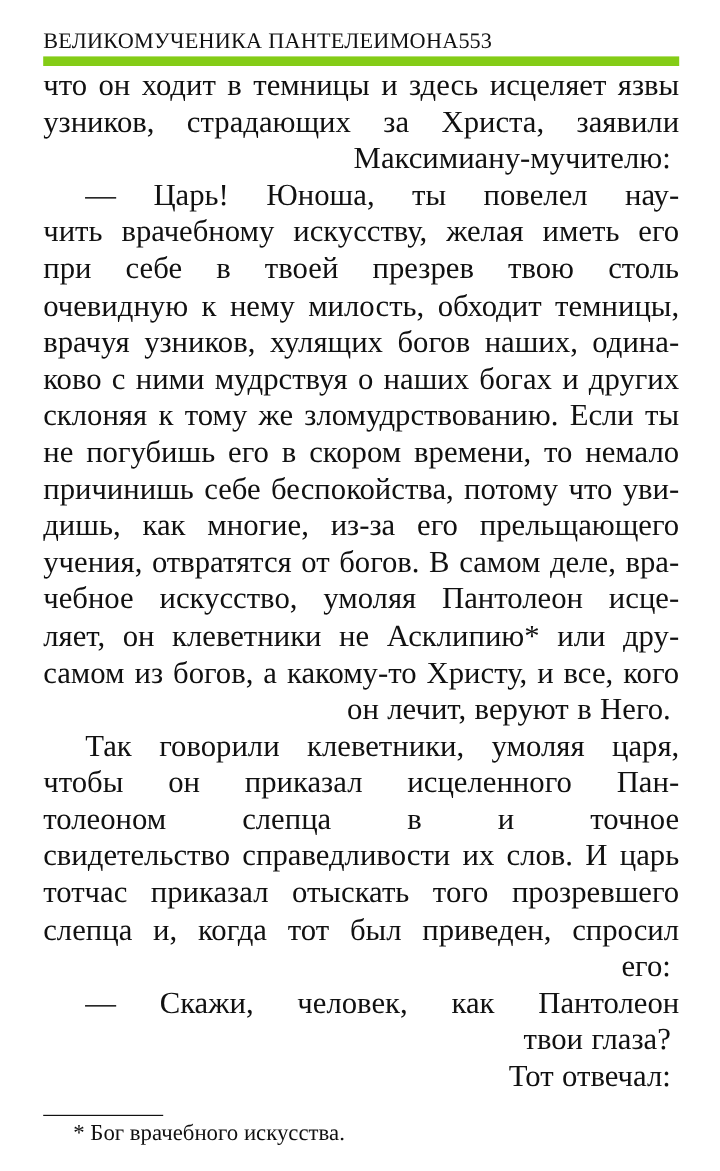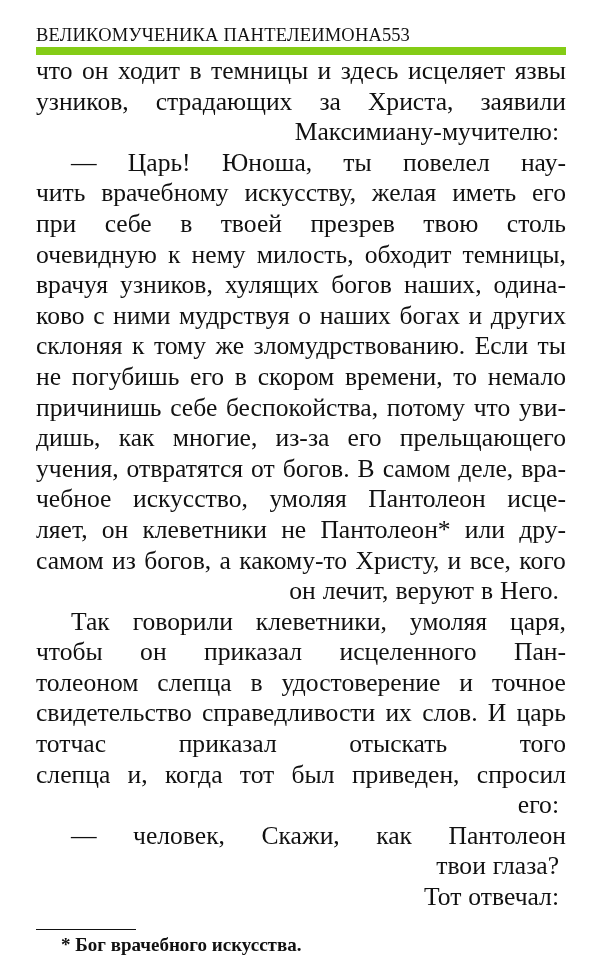--- a/index.html
+++ b/index.html
@@ -7,21 +7,21 @@
   .page { position: absolute; left: 36px; top: 22px; width: 530px; font-family: "Liberation Serif", serif; }
   .header { display: flex; justify-content: flex-start; align-items: flex-end; height: 24px;
             border-bottom: 8px solid #84cc16; font-size: 18.5px; line-height: 22px; padding-bottom: 1px; }
   .header .title { letter-spacing: 0.2px; }
   .body { margin-top: 1px; font-size: 25.6px; line-height: 30.6px; }
   .line { display: flex; justify-content: space-between; white-space: nowrap; height: 30.6px; }
   .line.last { justify-content: flex-end; }
   .line.last span { margin-right: 7px; }
   .line.indent { padding-left: 35px; }
   .fn-rule { width: 100px; border-top: 1.5px solid #111; margin-top: 16px; }
-  .footnote { font-size: 19px; line-height: 24px; padding-left: 25px; margin-top: 3px; font-weight: bold; }
+  .footnote { font-size: 19px; line-height: 24px; padding-left: 25px; margin-top: 3px; }
 </style>
 </head>
 <body>
 
 <div class="page">
   <div class="header">
     <span class="title">ВЕЛИКОМУЧЕНИКА ПАНТЕЛЕИМОНА</span>
     <span class="pnum">553</span>
   </div>
   <div class="body" id="body">
@@ -148,21 +148,21 @@
         <span>искусство,</span>
         <span>умоляя</span>
         <span>Пантолеон</span>
         <span>исце-</span>
       </div>
       <div class="line">
         <span>ляет,</span>
         <span>он</span>
         <span>клеветники</span>
         <span>не</span>
-        <span>Пантолеон*</span>
+        <span>Асклипию*</span>
         <span>или</span>
         <span>дру-</span>
       </div>
       <div class="line">
         <span>самом</span>
         <span>из</span>
         <span>богов,</span>
         <span>а</span>
         <span>какому-то</span>
         <span>Христу,</span>
@@ -188,54 +188,54 @@
         <span>чтобы</span>
         <span>он</span>
         <span>приказал</span>
         <span>исцеленного</span>
         <span>Пан-</span>
       </div>
       <div class="line">
         <span>толеоном</span>
         <span>слепца</span>
         <span>в</span>
-        <span>удостоверение</span>
         <span>и</span>
         <span>точное</span>
       </div>
       <div class="line">
         <span>свидетельство</span>
         <span>справедливости</span>
         <span>их</span>
         <span>слов.</span>
         <span>И</span>
         <span>царь</span>
       </div>
       <div class="line">
         <span>тотчас</span>
         <span>приказал</span>
         <span>отыскать</span>
         <span>того</span>
+        <span>прозревшего</span>
       </div>
       <div class="line">
         <span>слепца</span>
         <span>и,</span>
         <span>когда</span>
         <span>тот</span>
         <span>был</span>
         <span>приведен,</span>
         <span>спросил</span>
       </div>
       <div class="line last">
         <span>его:</span>
       </div>
       <div class="line indent">
         <span>—</span>
+        <span>Скажи,</span>
         <span>человек,</span>
-        <span>Скажи,</span>
         <span>как</span>
         <span>Пантолеон</span>
       </div>
       <div class="line last">
         <span>твои</span>
         <span>глаза?</span>
       </div>
       <div class="line indent last">
         <span>Тот</span>
         <span>отвечал:</span>

